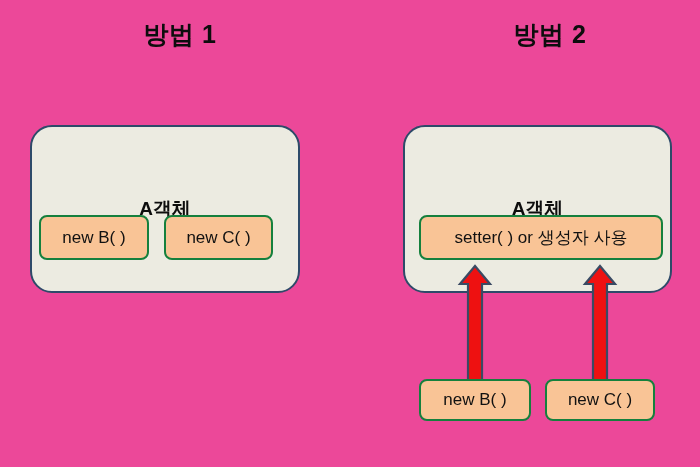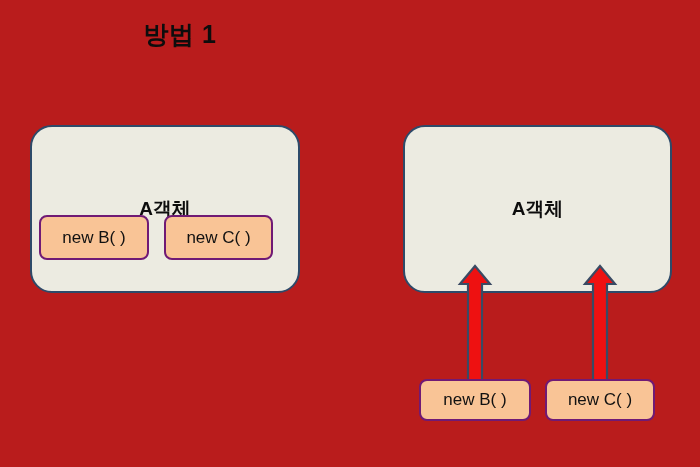--- a/index.html
+++ b/index.html
@@ -7,21 +7,21 @@
     padding: 0;
     background: #ffffff;
   }
   body {
     font-family: "Liberation Sans", "DejaVu Sans", sans-serif;
   }
   #canvas {
     position: relative;
     width: 700px;
     height: 467px;
-    background: #b91c1c;
+    background: #ec4899;
     overflow: hidden;
   }
 
   .panel-title {
     position: absolute;
     font-size: 25px;
     font-weight: bold;
     color: #0d0d0d;
     letter-spacing: 0.5px;
     white-space: nowrap;
@@ -49,21 +49,21 @@
     font-size: 19px;
     font-weight: bold;
     color: #0d0d0d;
     white-space: nowrap;
     margin-top: 48px;
   }
 
   .orange-box {
     position: absolute;
     background: #f9c496;
-    border: 2px solid #701a75;
+    border: 2px solid #15803d;
     border-radius: 8px;
     box-sizing: border-box;
     display: flex;
     align-items: center;
     justify-content: center;
     font-size: 17px;
     color: #111111;
     white-space: nowrap;
   }
 
@@ -86,29 +86,31 @@
   #arrow-left  { left: 457px; top: 264px; }
   #arrow-right { left: 582px; top: 264px; }
 </style>
 </head>
 <body>
 
 <div id="canvas">
 
   <div id="title-1" class="panel-title">방법 1</div>
 
+  <div id="title-2" class="panel-title">방법 2</div>
 
   <div id="container-left" class="container-box">
     <div class="container-label">A객체</div>
     <div id="box-new-b-left" class="orange-box">new B( )</div>
     <div id="box-new-c-left" class="orange-box">new C( )</div>
   </div>
 
   <div id="container-right" class="container-box">
     <div class="container-label">A객체</div>
+    <div id="box-setter" class="orange-box">setter( ) or 생성자 사용</div>
   </div>
 
   <svg id="arrow-left" class="arrow-up" viewBox="0 0 36 118">
     <polygon points="18,2 33,20 25,20 25,116 11,116 11,20 3,20" fill="#ee1111" stroke="#3a4a63" stroke-width="2.2" stroke-linejoin="miter"></polygon>
   </svg>
   <svg id="arrow-right" class="arrow-up" viewBox="0 0 36 118">
     <polygon points="18,2 33,20 25,20 25,116 11,116 11,20 3,20" fill="#ee1111" stroke="#3a4a63" stroke-width="2.2" stroke-linejoin="miter"></polygon>
   </svg>
 
   <div id="box-new-b-bottom" class="orange-box">new B( )</div>

